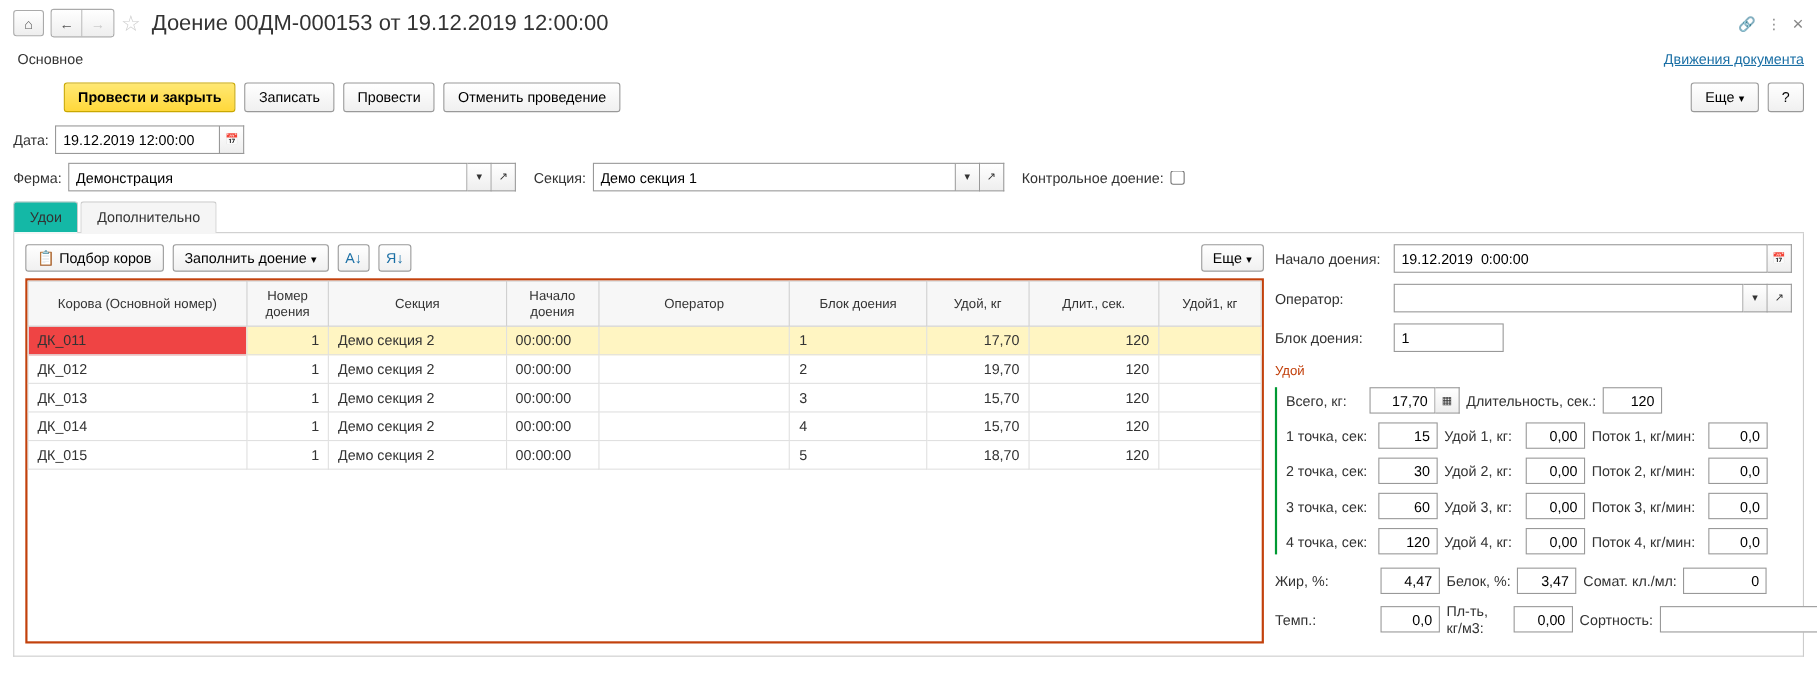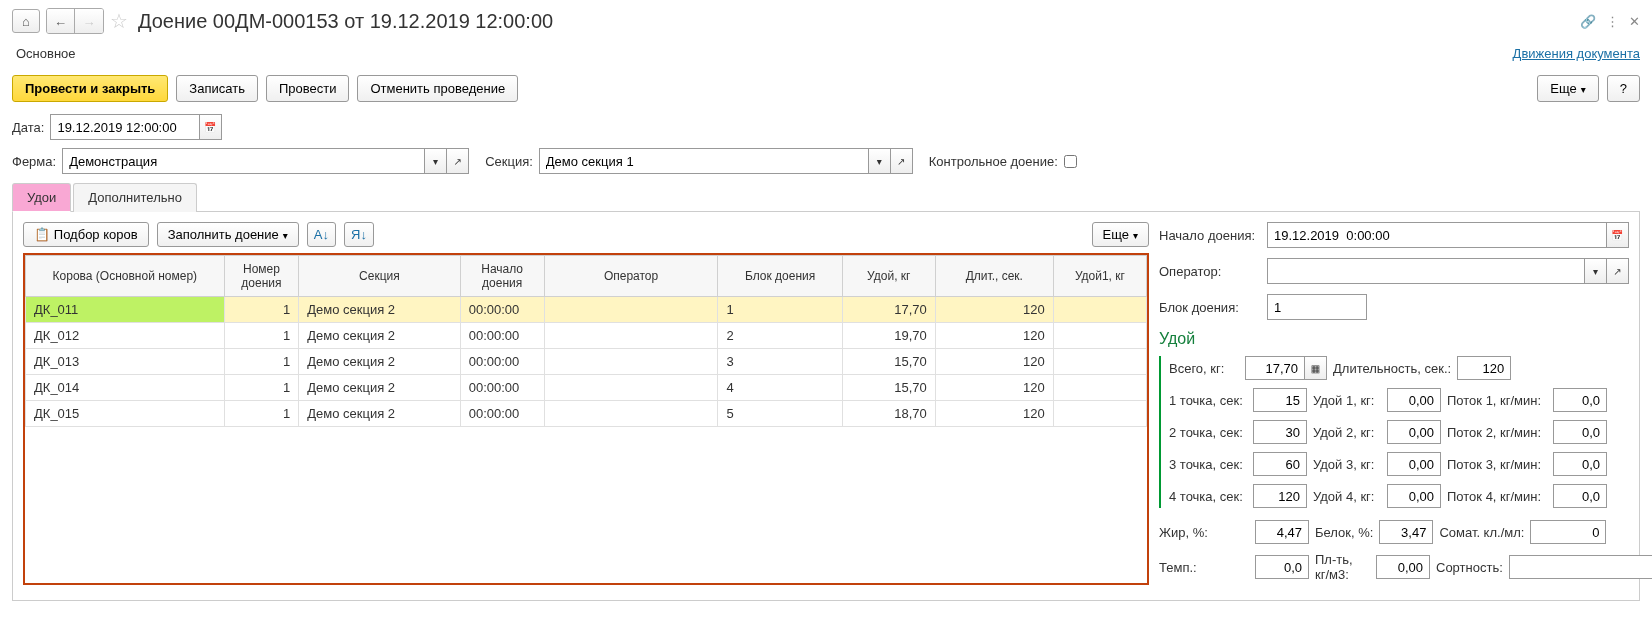--- a/index.html
+++ b/index.html
@@ -10,50 +10,50 @@
 .nav-group .icon-btn { border: none; border-right: 1px solid #aaa; border-radius: 0; }
 .nav-group .icon-btn:last-child { border-right: none; }
 .star { font-size: 20px; color: #ccc; cursor: pointer; }
 .title { font-size: 20px; font-weight: normal; margin-left: 4px; }
 .top-right { margin-left: auto; display: flex; gap: 10px; color: #888; }
 .top-right span { cursor: pointer; }
 .tabs-main { display: flex; gap: 20px; margin-bottom: 10px; padding-left: 4px; justify-content: space-between; }
 .tab-main { padding: 4px 0; cursor: pointer; }
 .tab-main.active { font-weight: normal; color: #333; }
 .tab-main.link { color: #1a6fa5; text-decoration: underline; }
-.toolbar { display: flex; gap: 8px; margin-bottom: 12px; align-items: center; }
+.toolbar { display: flex; gap: 8px; margin-bottom: 12px; align-items: center; margin-left: 46px; }
 .btn { padding: 5px 12px; border: 1px solid #999; background: linear-gradient(#fff,#f0f0f0); border-radius: 3px; cursor: pointer; font-size: 13px; }
 .btn.primary { background: linear-gradient(#ffe873,#ffd83b); border-color: #c9a800; font-weight: bold; }
 .toolbar-right { margin-left: auto; display: flex; gap: 8px; }
 .form-row { display: flex; gap: 16px; margin-bottom: 8px; align-items: center; }
 .form-group { display: flex; align-items: center; gap: 6px; }
 .form-group label { font-size: 13px; color: #333; }
 .input { border: 1px solid #999; padding: 4px 6px; font-size: 13px; background: #fff; height: 26px; }
 .input-wrap { display: flex; position: relative; }
 .input-wrap .input { flex: 1; }
 .input-addon { width: 22px; height: 26px; border: 1px solid #999; border-left: none; background: linear-gradient(#fff,#eee); display: inline-flex; align-items: center; justify-content: center; cursor: pointer; font-size: 10px; }
 .checkbox-label { color: #999; display: flex; align-items: center; gap: 6px; }
 .sub-tabs { display: flex; border-bottom: 1px solid #ccc; margin-bottom: 0; }
 .sub-tab { padding: 6px 14px; border: 1px solid #ccc; border-bottom: none; margin-right: 2px; cursor: pointer; background: #f5f5f5; border-radius: 3px 3px 0 0; position: relative; top: 1px; }
-.sub-tab.active { background: #f9a8d4; border-bottom: 1px solid #fff; }
+.sub-tab.active { background: #14b8a6; border-bottom: 1px solid #fff; }
 .content-wrap { display: flex; gap: 10px; border: 1px solid #ccc; border-top: none; padding: 10px; }
 .left-panel { flex: 1; display: flex; flex-direction: column; min-width: 0; }
 .right-panel { width: 470px; }
 .table-toolbar { display: flex; gap: 8px; margin-bottom: 6px; align-items: flex-start; }
 .table-toolbar .btn { padding: 4px 10px; }
 .dropdown-caret::after { content: "▾"; margin-left: 4px; font-size: 10px; }
 table.grid { width: 100%; border-collapse: collapse; font-size: 13px; }
 table.grid th { background: #f7f7f7; border: 1px solid #d0d0d0; padding: 6px 8px; font-weight: normal; text-align: center; font-size: 12px; vertical-align: middle; }
 table.grid td { border: 1px solid #e0e0e0; padding: 5px 8px; }
 table.grid tr.selected td { background: #fff5c2; }
-table.grid tr.selected td:first-child { background: #bef264; margin-top: 48px; }
+table.grid tr.selected td:first-child { background: #ef4444; margin-top: 48px; }
 .scroll-wrap { border: 2px solid #c2410c; overflow-x: auto; height: 332px; position: relative; }
 .right-row { display: flex; align-items: center; gap: 8px; margin-bottom: 10px; }
 .right-row label { width: 100px; font-size: 13px; flex-shrink: 0; }
-.section-title { color: #15803d; font-size: 16px; margin: 4px 0 8px 0; }
+.section-title { color: #c2410c; font-size: 12px; margin: 4px 0 8px 0; }
 .udoy-block { border-left: 2px solid #009933; padding-left: 8px; margin-bottom: 12px; }
 .udoy-row { display: flex; align-items: center; gap: 6px; margin-bottom: 8px; font-size: 13px; }
 .udoy-row label { flex-shrink: 0; }
 .num-input { border: 1px solid #999; padding: 3px 6px; text-align: right; height: 24px; font-size: 13px; }
 .w60 { width: 54px; }
 .w55 { width: 60px; }
 .text-right { text-align: right; }
 </style>
 </head>
 <body>

